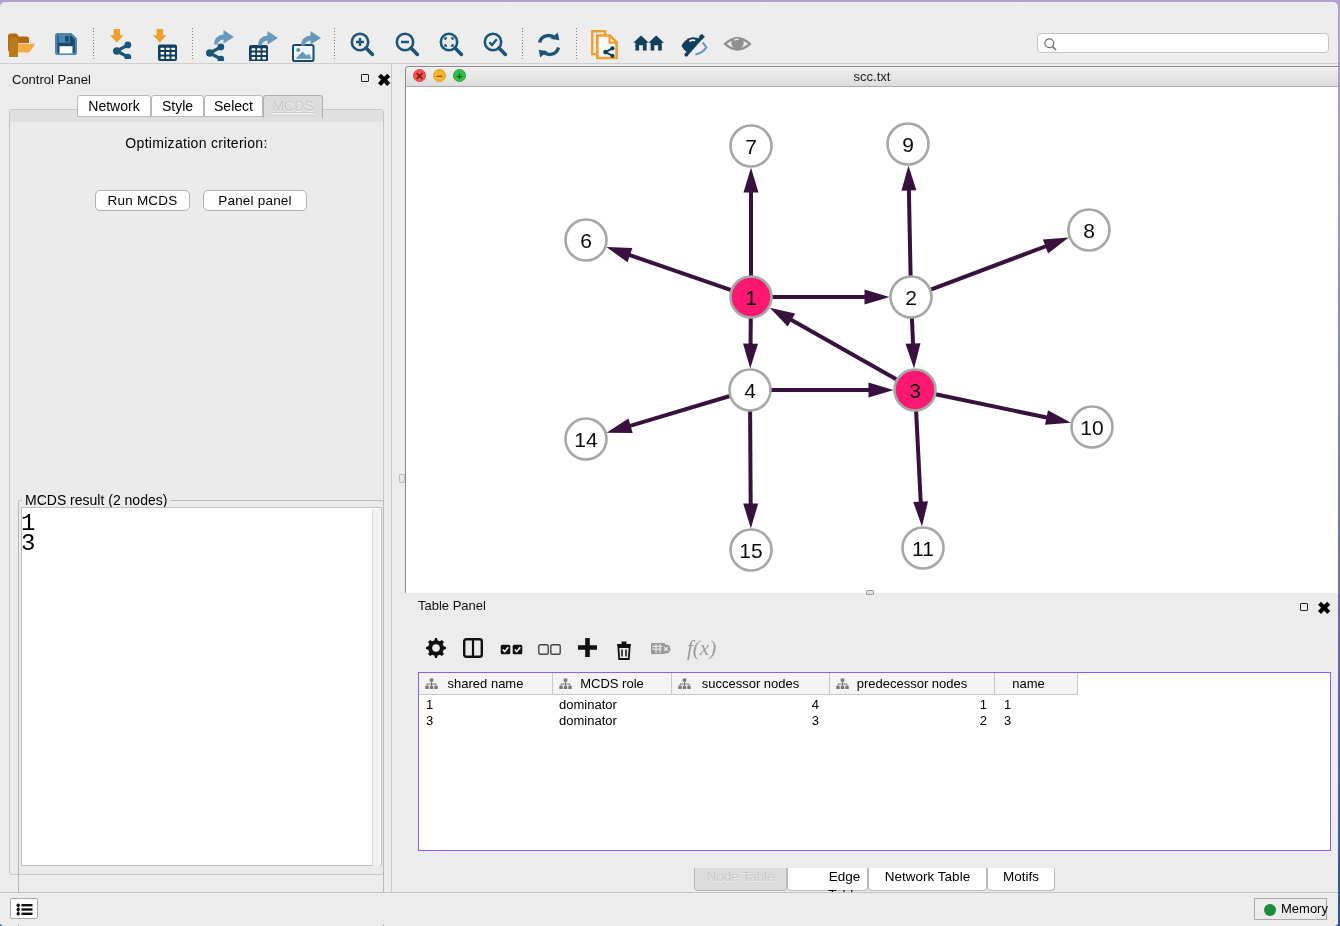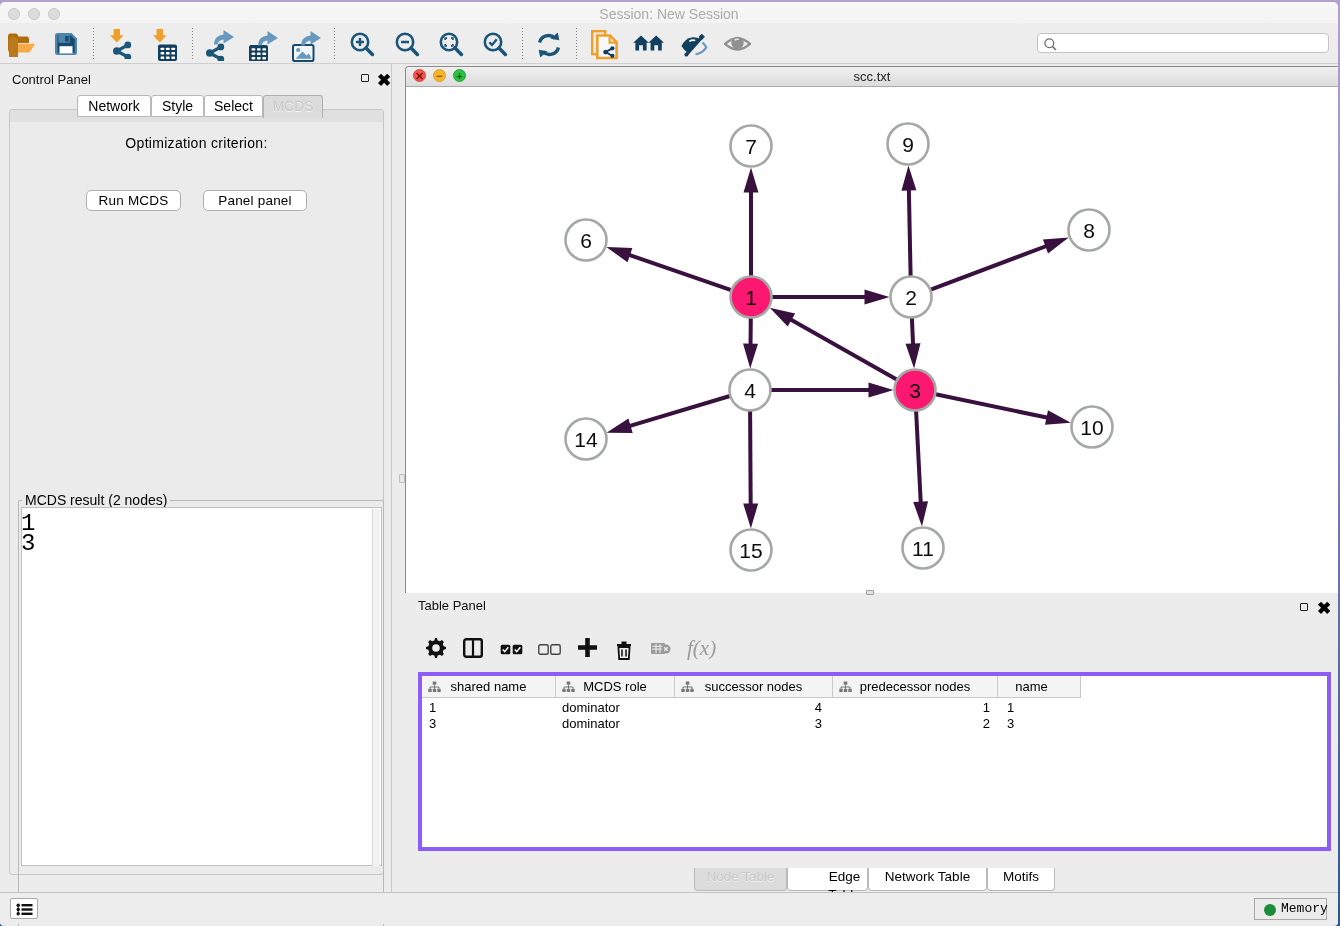--- a/index.html
+++ b/index.html
@@ -14,21 +14,21 @@
 .searchbox { position:absolute; left:1037px; top:10px; width:292px; height:20px; background:#fff; border:1px solid #c4c4c4; border-radius:4px; }
 .searchbox svg { position:absolute; left:5px; top:4px; }
 
 
 .cpanel { position:absolute; left:0; top:62px; width:392px; height:828px; background:#ececec; border-right:1px solid #c9c9c9; }
 .cp-head { position:absolute; left:12px; top:8px; font-size:13px; color:#111; }
 .cp-float { position:absolute; top:10px; left:361px; width:8px; height:8px; border:1.5px solid #222; border-radius:1px; }
 .cp-x { position:absolute; top:6px; left:377px; font-size:17px; font-weight:bold; color:#000; }
 .tabs { position:absolute; left:77px; top:31px; height:26px; }
 .tab { position:relative; float:left; height:22px; border:1px solid #b9b9b9; background:#fff; font-size:14px; color:#000; text-align:center; line-height:21px; border-radius:3px 3px 0 0; }
-.tab.sel { background:#dcdcdc; color:#c8c8c8; text-shadow:0 1px 0 #f5f5f5; border-color:#b0b0b0; border-bottom:none; height:23px; }
+.tab.sel { background:#dcdcdc; color:#c8c8c8; text-shadow:0 1px 0 #f5f5f5; border-color:#b0b0b0; border-bottom:none; height:23px;text-decoration:underline; }
 .cp-content { position:absolute; left:9px; top:45px; width:375px; height:766px; background:#ebebeb; border:1px solid #c6c6c6; border-radius:3px; }
 .cp-content .strip { position:absolute; left:0; top:0; width:100%; height:12px; background:#e0e0e0; border-radius:3px 3px 0 0; }
 .opt-label { position:absolute; left:0; top:25px; width:100%; text-align:center; font-size:14px; letter-spacing:0.3px; color:#000; }
 .dropdown { position:absolute; left:33px; top:47px; width:312px; height:21px; background:#fff; border:1px solid #a9a9a9; border-radius:5px; font-size:14px; letter-spacing:0.1px; line-height:20px; padding-left:11px; color:#000; }
 .chev { position:absolute; right:4px; top:3px; }
 .btn { position:absolute; height:21px; background:#fff; border:1px solid #b0b0b0; border-radius:5px; font-size:13.5px; letter-spacing:0.2px; text-align:center; line-height:20px; color:#000; }
 .fieldset { position:absolute; left:8px; top:390px; width:366px; height:449px; border:1px solid #b9b9b9; border-radius:2px; }
 .fieldset .legend { position:absolute; left:3px; top:-9px; background:#ebebeb; padding:0 3px; font-size:14px; color:#000; }
 .fieldset .inner { position:absolute; left:2px; top:6px; width:361px; height:359px; background:#fff; border:1px solid #c0c0c0; font-size:13px; color:#000; padding:2px 0 0 4px; line-height:16px; }
 .fieldset .sbar { position:absolute; right:1px; top:1px; width:8px; height:357px; background:#f2f2f2; border-left:1px solid #d8d8d8; }
@@ -37,42 +37,36 @@
 .netwin { position:absolute; left:405px; top:64px; width:933px; height:527px; background:#fff; border:1px solid #8a8a8a; border-right:none; border-bottom:none; border-radius:4px 0 0 0; }
 .net-titlebar { position:absolute; left:0; top:0; width:100%; height:20px; background:linear-gradient(#f0f0f0,#dcdcdc); border-bottom:1px solid #ababab; border-radius:4px 4px 0 0; }
 .net-title { position:absolute; width:100%; text-align:center; top:2px; font-size:13px; color:#222; font-weight:500; }
 .light { position:absolute; top:2px; width:13px; height:13px; border-radius:50%; font-size:11px; font-weight:bold; text-align:center; line-height:12px; }
 .canvas { position:absolute; left:0; top:21px; width:931px; height:504px; background:#fff; }
 
 .tpanel { position:absolute; left:405px; top:593px; width:933px; height:297px; background:#ececec; }
 .tp-head { position:absolute; left:13px; top:3px; font-size:13px; color:#111; }
 .tp-float { position:absolute; top:8px; left:895px; width:8px; height:8px; border:1.5px solid #222; border-radius:1px; }
 .tp-x { position:absolute; top:3px; left:912px; font-size:17px; font-weight:bold; color:#000; }
-.tbl-wrap { position:absolute; left:13px; top:77px; width:913px; height:179px; background:#fff; border:4px solid #8b5cf6; }
+.tbl-wrap { position:absolute; left:13px; top:77px; width:913px; height:179px; background:#fff; border:1px solid #8b5cf6; }
 .thead { position:absolute; left:0; top:0; height:22px; background:#f4f4f4; border-bottom:1px solid #c9c9c9; border-right:1px solid #c9c9c9; }
 .th { position:absolute; top:0; height:22px; border-left:1px solid #c9c9c9; font-size:13px; text-align:center; line-height:21px; color:#000; } .th svg { position:absolute; left:6px; top:5px; }
 .trow { position:absolute; font-size:13px; color:#000; }
 .bottom-tabs { position:absolute; top:271px; left:0; width:100%; }
 .btab { position:relative; float:left; height:23px; border:1px solid #b9b9b9; border-top:none; background:#fff; font-size:13.5px; color:#000; line-height:18px; text-align:center; border-radius:0 0 4px 4px; }
 .btab.sel { background:#dcdcdc; color:#c8c8c8; text-shadow:0 1px 0 #f0f0f0; }
 
-.statusbar { position:absolute; left:0; top:890px; width:1338px; height:32px; background:#ededed; border-top:1px solid #c3c3c3;font-family:Liberation Mono, monospace; }
+.statusbar { position:absolute; left:0; top:890px; width:1338px; height:32px; background:#ededed; border-top:1px solid #c3c3c3; }
 .sb-btn { position:absolute; left:10px; top:5px; width:28px; height:21px; background:#fff; border:1px solid #a9a9a9; border-radius:2px; }
 .mem-btn { position:absolute; left:1254px; top:5px; width:73px; height:22px; background:#ececec; border:1px solid #a9a9a9; font-size:13px; line-height:20px; text-align:left; padding-left:26px; color:#000; }
 .mem-dot { position:absolute; left:9px; top:5px; width:12px; height:12px; border-radius:50%; background:#1b8c3a; }
 </style>
 </head>
 <body>
 <div class="win">
-  <div class="titlebar">
-    <div class="tl-circ" style="left:8px;"></div>
-    <div class="tl-circ" style="left:28px;"></div>
-    <div class="tl-circ" style="left:48px;"></div>
-    <div class="title-text">Session: New Session</div>
-  </div>
   <div class="toolbar" id="toolbar">
     <div class="sep" style="left:93px;"></div>
 <svg style="position:absolute;left:8px;top:10px;" width="28" height="20" viewBox="0 0 28 20">
         <path d="M0 3.5 Q0 0.5 2.5 0.5 L7.5 0.5 Q9.5 0.5 10 2.5 L10.5 3.5 L18.5 3.5 Q21 3.5 21 6 L21 10 L8.3 10 L2.6 19.2 Q0 19 0 16.5 Z" fill="#b06c0f"></path>
 <path d="M3.2 19.5 L9 10.8 L27.2 10.8 L21.4 19.5 Z" fill="#f5a947"></path>
       </svg>
 <svg style="position:absolute;left:55px;top:10px;" width="23" height="23" viewBox="0 0 23 23">
         <path d="M0 2.5 Q0 0 2.5 0 L16.5 0 L22 5.5 L22 19.5 Q22 22 19.5 22 L2.5 22 Q0 22 0 19.5 Z" fill="#4e86ad"></path>
 <path d="M2.5 2.3 L15.6 2.3 L19.8 6.5 L19.8 19.8 L2.5 19.8 Z" fill="#164a6e"></path>
 <rect x="3.5" y="1.8" width="11.3" height="8.0" fill="#4e86ad"></rect>
@@ -219,21 +213,21 @@
         </svg>
       </div>
   </div>
   <div class="cpanel">
     <div class="cp-head">Control Panel</div>
     <div class="cp-float"></div>
     <div class="cp-x">✖</div>
     <div class="cp-content">
       <div class="strip"></div>
       <div class="opt-label">Optimization criterion:</div>
-      <div class="btn" style="left:76px; top:80px; width:95px;">Run MCDS</div>
+      <div class="btn" style="left:85px; top:80px; width:95px;">Run MCDS</div>
       <div class="btn" style="left:193px; top:80px; width:104px;">Panel panel</div>
       <div class="fieldset">
         <div class="legend">MCDS result (2 nodes)</div>
         <div class="inner">
             <span style="position:absolute;left:-1px;top:8px;font-family:'Liberation Mono',monospace;font-size:24px;">1</span>
             <span style="position:absolute;left:-1px;top:28px;font-family:'Liberation Mono',monospace;font-size:24px;">3</span>
             <div class="sbar"></div>
           </div>
       </div>
     </div>

